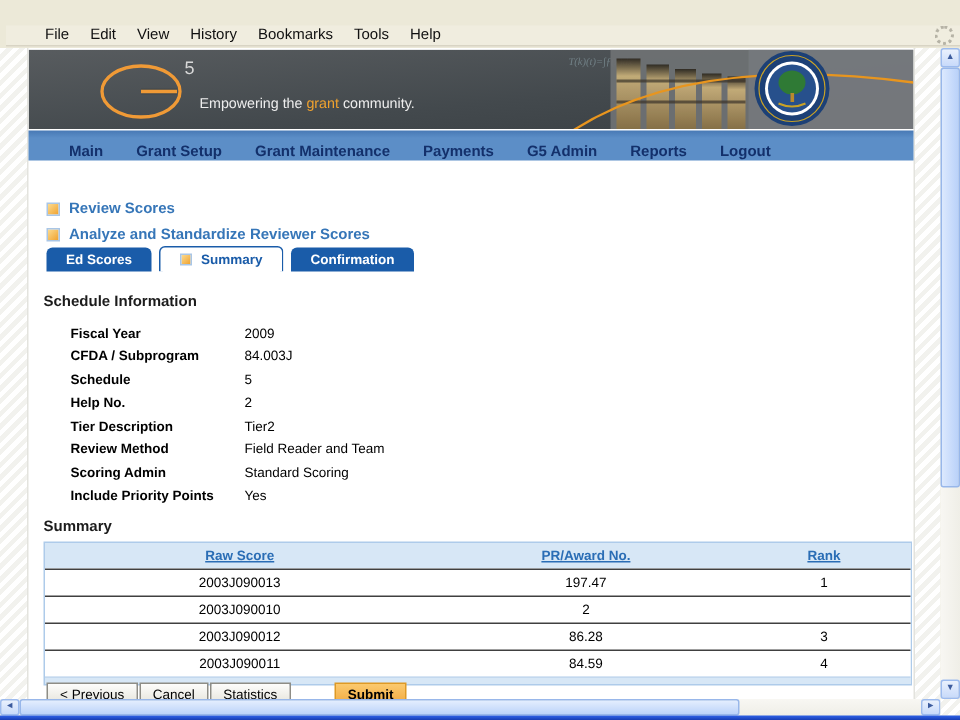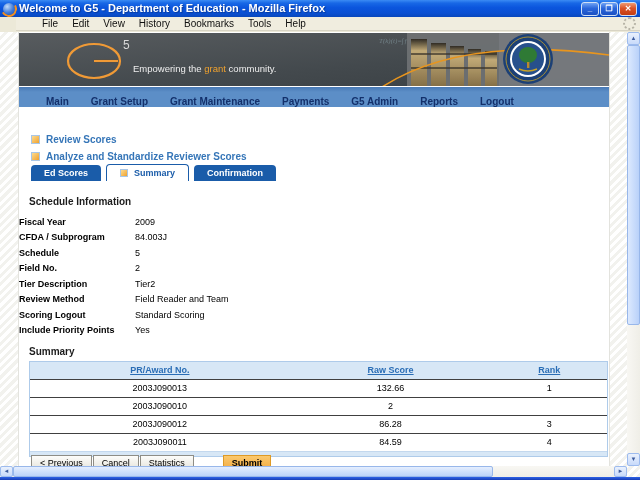--- a/index.html
+++ b/index.html
@@ -15,21 +15,21 @@
   .title-icon::after{content:"";position:absolute;inset:-2px;border-radius:50%;
     border:2px solid transparent;border-right-color:#F48F1E;border-bottom-color:#F48F1E;transform:rotate(15deg);}
   .title-text{color:#fff;font-weight:bold;font-size:11px;line-height:17px;white-space:nowrap;overflow:hidden;
     flex:1;text-shadow:1px 1px 1px #063A9E;}
   .win-btn{width:18px;height:14px;margin-left:1px;border-radius:3px;border:1px solid #CFE0F6;
     color:#fff;font-size:8px;line-height:12px;text-align:center;font-weight:bold;box-sizing:border-box;flex:0 0 18px;}
   .win-min,.win-max{background:linear-gradient(180deg,#6FA2F4,#2A66DB 45%,#1B50C2);}
   .win-close{background:linear-gradient(180deg,#F09B72,#DB5226 45%,#C23D12);}
 
   
-  .menubar{position:absolute;top:17px;left:16px;right:0;height:14px;background:#F0EDDF;
+  .menubar{position:absolute;top:17px;left:4px;right:0;height:14px;background:#F0EDDF;
     border-bottom:1px solid #D8D4C4;display:flex;align-items:center;font-size:10px;color:#101010;
     padding-left:19px;box-sizing:border-box;}
   .menu-item{padding:0 7px;line-height:13px;}
   .throbber{margin-left:auto;margin-right:4px;width:9px;height:9px;border-radius:50%;
     border:2px dotted #B6B3A6;}
 
   
   .page{position:absolute;top:32px;left:0;width:627px;height:434px;
     background:repeating-linear-gradient(315deg,#F2F2EE 0 3px,#FFFFFF 3px 6px);}
   .content{position:absolute;left:18px;top:0;width:590px;height:100%;background:#fff;
@@ -55,21 +55,21 @@
   
   .tabs{position:absolute;left:12px;top:132px;height:17px;display:flex;gap:5px;align-items:flex-end;}
   .tab{height:16px;padding:0 13px;border-radius:4px 4px 0 0;background:#1A5CA9;color:#fff;
     font-size:9px;font-weight:bold;display:flex;align-items:center;box-sizing:border-box;white-space:nowrap;}
   .tab.active{height:17px;background:#fff;border:1px solid #1A5CA9;border-bottom:none;color:#1A5CA9;gap:6px;}
   .tab-icon{width:6px;height:6px;border:1px solid #A9C6E6;background:linear-gradient(135deg,#FCDB90,#F0A22E);}
 
   
   .section-heading{position:absolute;left:10px;font-size:10px;font-weight:bold;color:#1C1C1C;white-space:nowrap;}
   .sched-heading{top:164px;}
-  .fields{position:absolute;top:182px;left:0;display:grid;grid-template-columns:98px auto;
+  .fields{position:absolute;top:182px;left:28px;display:grid;grid-template-columns:98px auto;
     grid-auto-rows:15.5px;align-items:center;}
   .field-label{font-size:9px;font-weight:bold;color:#000;white-space:nowrap;}
   .field-value{font-size:9px;color:#000;white-space:nowrap;padding-left:18px;}
 
   
   .summary-heading{top:314px;}
   .gtable{position:absolute;top:329px;left:10px;width:579px;border:1px solid #AECBEA;box-sizing:border-box;}
   .trow{display:grid;grid-template-columns:45% 35% 20%;}
   .thead{background:#D7E7F6;height:17px;}
   .th{font-size:9px;font-weight:bold;color:#2A6DB5;text-decoration:underline;text-align:center;line-height:17px;}
@@ -105,27 +105,20 @@
   .corner{position:absolute;top:466px;left:627px;width:13px;height:11px;
     background:repeating-linear-gradient(315deg,#F2F2EE 0 3px,#FFFFFF 3px 6px);}
   .bottom-edge{position:absolute;top:477px;left:0;right:0;height:3px;
     background:linear-gradient(180deg,#2E62E8,#173DB4);}
 </style>
 </head>
 <body>
 
 <div class="window">
 
-  <div class="titlebar">
-    <span class="title-icon"></span>
-    <span class="title-text">Welcome to G5 - Department of Education - Mozilla Firefox</span>
-    <span class="win-btn win-min">_</span>
-    <span class="win-btn win-max">❐</span>
-    <span class="win-btn win-close">✕</span>
-  </div>
 
   <div class="menubar">
     <span class="menu-item">File</span>
     <span class="menu-item">Edit</span>
     <span class="menu-item">View</span>
     <span class="menu-item">History</span>
     <span class="menu-item">Bookmarks</span>
     <span class="menu-item">Tools</span>
     <span class="menu-item">Help</span>
     <span class="throbber"></span>
@@ -219,42 +212,42 @@
       </div>
 
       <div class="section-heading sched-heading">Schedule Information</div>
       <div class="fields">
         <span class="field-label">Fiscal Year</span>
         <span class="field-value">2009</span>
         <span class="field-label">CFDA / Subprogram</span>
         <span class="field-value">84.003J</span>
         <span class="field-label">Schedule</span>
         <span class="field-value">5</span>
-        <span class="field-label">Field No.</span>
+        <span class="field-label">Help No.</span>
         <span class="field-value">2</span>
         <span class="field-label">Tier Description</span>
         <span class="field-value">Tier2</span>
         <span class="field-label">Review Method</span>
         <span class="field-value">Field Reader and Team</span>
-        <span class="field-label">Scoring Logout</span>
+        <span class="field-label">Scoring Admin</span>
         <span class="field-value">Standard Scoring</span>
         <span class="field-label">Include Priority Points</span>
         <span class="field-value">Yes</span>
       </div>
 
       <div class="section-heading summary-heading">Summary</div>
       <div class="gtable">
         <div class="trow thead">
+          <span class="th">Raw Score</span>
           <span class="th">PR/Award No.</span>
-          <span class="th">Raw Score</span>
           <span class="th">Rank</span>
         </div>
         <div class="trow tr">
           <span class="td">2003J090013</span>
-          <span class="td">132.66</span>
+          <span class="td">197.47</span>
           <span class="td">1</span>
         </div>
         <div class="trow tr">
           <span class="td">2003J090010</span>
           <span class="td">2</span>
         </div>
         <div class="trow tr">
           <span class="td">2003J090012</span>
           <span class="td">86.28</span>
           <span class="td">3</span>

